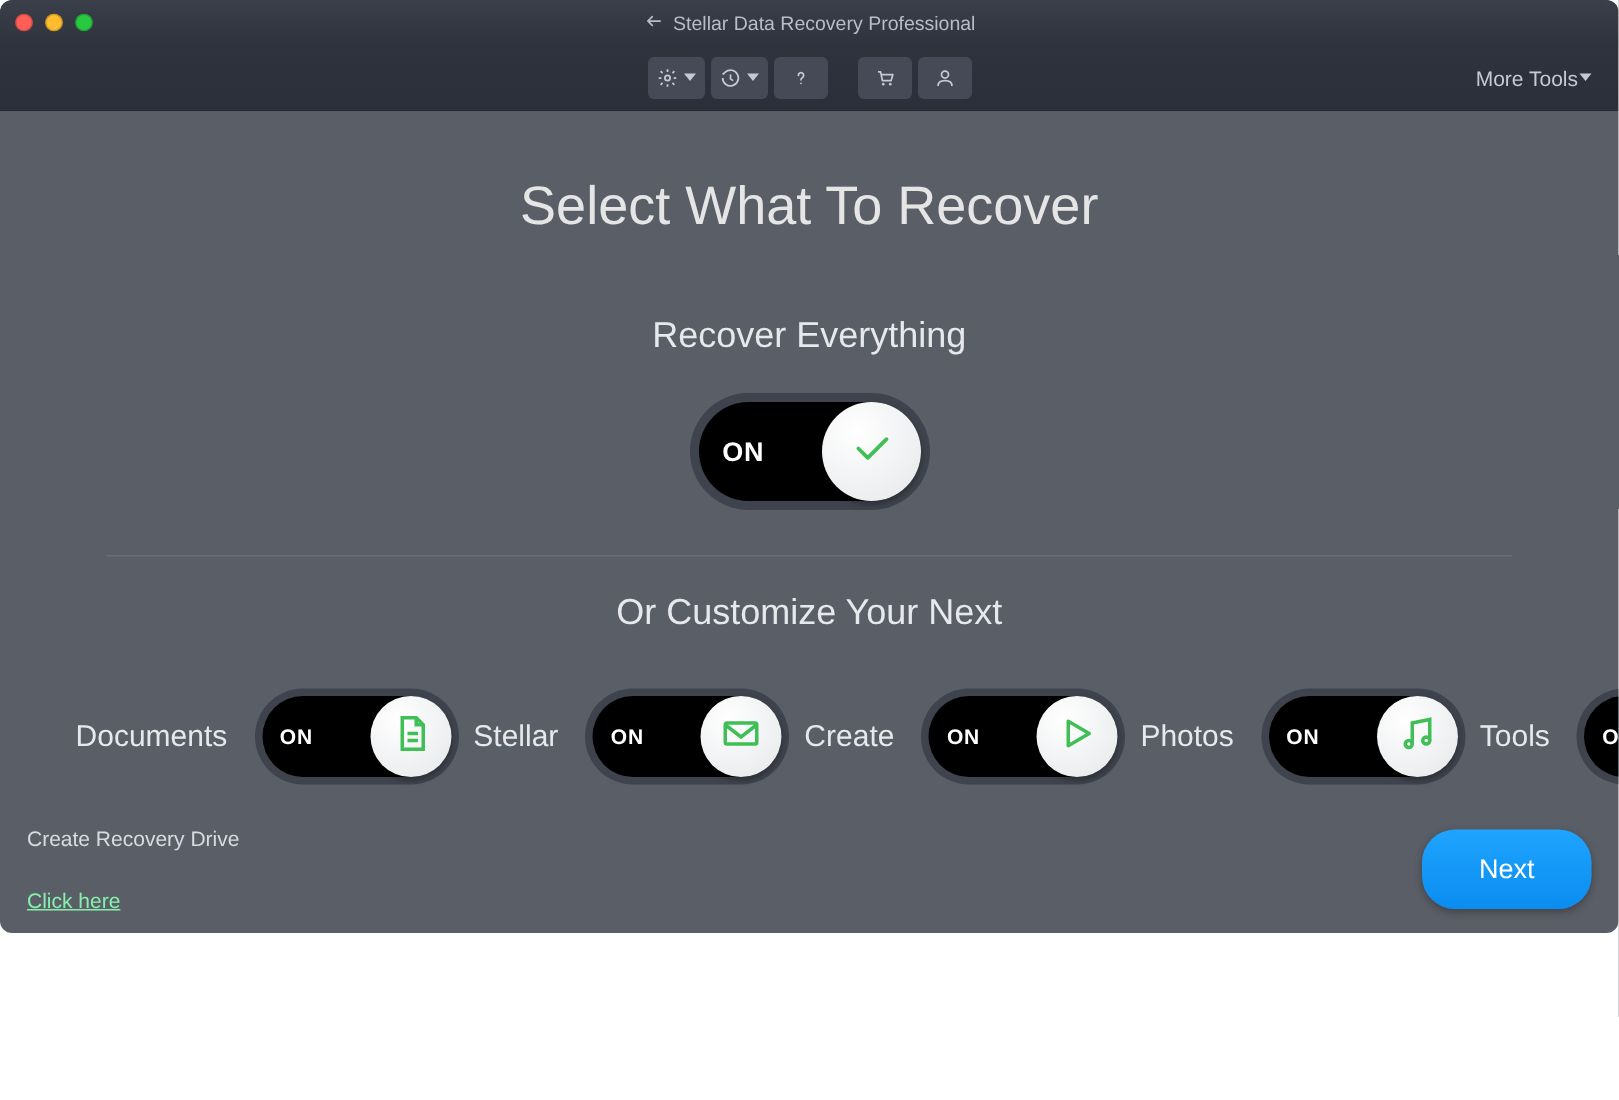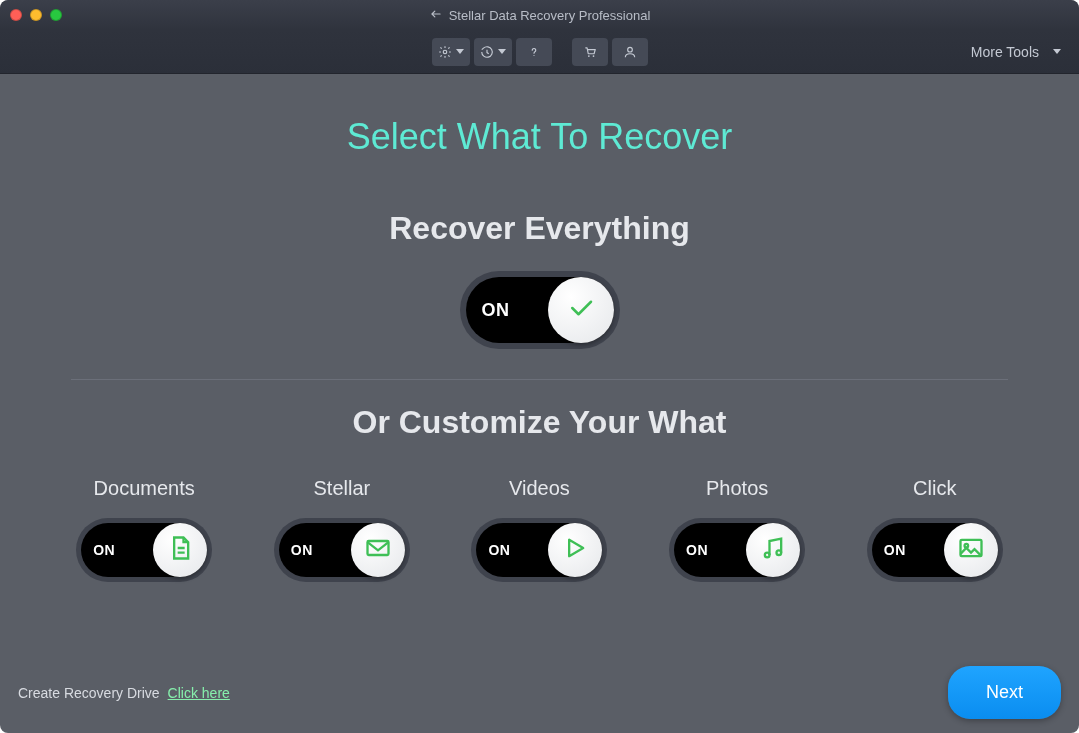--- a/index.html
+++ b/index.html
@@ -1,18 +1,18 @@
 <!DOCTYPE html>
 <html><head>
 <meta charset="utf-8">
 <style>
   * { box-sizing: border-box; margin: 0; padding: 0; }
   html, body { width: 1079px; height: 733px; font-family: -apple-system, "Helvetica Neue", Arial, sans-serif; background: #fff; }
   .window {
-    width: 1079px; height: 733px;
+    width: 1079px; height: 622px;
     background: #5a5e66;
     border-radius: 8px;
     overflow: hidden;
     position: relative;
     color: #e5e7eb;
   }
   
   .title-bar {
     height: 30px;
     background: linear-gradient(#3b3f4a, #2f333d);
@@ -50,39 +50,39 @@
     color: #c4c9d3;
     margin: 0 1px;
     cursor: pointer;
     font-size: 13px;
     padding: 0 6px;
     gap: 4px;
   }
   .tb-btn svg { display: block; }
   .tb-right {
     position: absolute; right: 18px; top: 0; bottom: 0;
-    display: flex; align-items: center; gap: 14px;
+    display: flex; align-items: center; gap: 1px;
     color: #c4c9d3; font-size: 14px;
     cursor: pointer;
   }
   .caret-down {
     width: 0; height: 0; border-left: 4px solid transparent;
     border-right: 4px solid transparent; border-top: 5px solid #c4c9d3;
     display: inline-block; vertical-align: middle;
   }
   
   .content { padding: 0 30px; }
   .page-title {
-    text-align: center; color: #5eead4;
+    text-align: center; color: #e5e5e5;
     font-size: 36px; font-weight: 400;
     margin-top: 42px;
   }
   .section-title {
     text-align: center; color: #e6e8ec;
-    font-size: 32px; font-weight: 700;
+    font-size: 24px; font-weight: 400;
     margin-top: 52px;
   }
   .divider {
     height: 1px; background: #6b6f79;
     width: 92%; margin: 30px auto 24px;
   }
 
   
   .toggle-wrap { display: flex; align-items: center; justify-content: center; margin-top: 24px; }
   .toggle, .toggle-sm {
@@ -117,40 +117,40 @@
   .toggle.big .knob { width: 66px; height: 66px; right: 0px; }
   .toggle.big .knob svg { width: 30px; height: 30px; }
 
   
   .cats {
     display: flex; justify-content: space-between;
     width: 96%; margin: 36px auto 0;
     gap: 10px;
   }
   .cat {
-    display: flex; flex-direction: column; align-items: center; gap: 18px;
+    display: flex; align-items: center; gap: 18px;
     flex: 1;
   }
   .cat-label { color: #e6e8ec; font-size: 20px; }
   .toggle.small {
     width: 136px; height: 64px;
     padding: 5px;
     background: #3f434d;
   }
   .toggle.small .toggle-label { font-size: 14px; margin-left: 12px; }
   .toggle.small .knob { width: 54px; height: 54px; right: 0px; }
   .toggle.small .knob svg { width: 28px; height: 28px; }
 
   
   .footer {
     position: absolute; left: 18px; bottom: 14px; right: 18px;
     display: flex; align-items: center; justify-content: space-between;
     font-size: 14px;
   }
-  .footer-left { display: flex; gap: 8px; align-items: baseline; color: #d8dbe1; }
+  .footer-left { display: flex; gap: 25px; align-items: baseline; color: #d8dbe1; flex-direction: column; }
   .link { color: #86efac; text-decoration: underline; cursor: pointer; }
   .next-btn {
     background: linear-gradient(#1fa4ff, #0a8df0);
     color: #fff; font-size: 18px;
     padding: 16px 38px;
     border-radius: 22px;
     cursor: pointer;
     box-shadow: 0 2px 6px rgba(0,0,0,.3);
   }
 
@@ -247,21 +247,21 @@
                   <path d="M5 12l5 5L20 7" class="icon-stroke" stroke-width="3" stroke-linecap="round" stroke-linejoin="round"></path>
                 </svg>
             </span>
           </div>
         </div>
       </div>
     </div>
 
     <div class="divider"></div>
 
-    <h2 class="section-title" style="margin-top:0">Or Customize Your What</h2>
+    <h2 class="section-title" style="margin-top:0">Or Customize Your Next</h2>
 
     <div class="cats">
 
       <div class="cat">
         <div class="cat-label">Documents</div>
         <div class="toggle small">
           <div class="toggle-track">
             <span class="toggle-label">ON</span>
             <div class="knob">
               <span>
@@ -287,21 +287,21 @@
                     <rect class="icon-stroke" x="3" y="6" width="18" height="12" rx="1"></rect>
                     <path class="icon-stroke" d="M3 7l9 7 9-7"></path>
                   </svg>
               </span>
             </div>
           </div>
         </div>
       </div>
 
       <div class="cat">
-        <div class="cat-label">Videos</div>
+        <div class="cat-label">Create</div>
         <div class="toggle small">
           <div class="toggle-track">
             <span class="toggle-label">ON</span>
             <div class="knob">
               <span>
                 <svg viewBox="0 0 24 24">
                     <path class="icon-stroke" d="M7 5v14l12-7z" stroke-linejoin="round"></path>
                   </svg>
               </span>
             </div>
@@ -321,21 +321,21 @@
                     <circle class="icon-stroke" cx="7" cy="18" r="2"></circle>
                     <circle class="icon-stroke" cx="17" cy="16" r="2"></circle>
                   </svg>
               </span>
             </div>
           </div>
         </div>
       </div>
 
       <div class="cat">
-        <div class="cat-label">Click</div>
+        <div class="cat-label">Tools</div>
         <div class="toggle small">
           <div class="toggle-track">
             <span class="toggle-label">ON</span>
             <div class="knob">
               <span>
                 <svg viewBox="0 0 24 24">
                     <rect class="icon-stroke" x="3" y="5" width="18" height="14" rx="1"></rect>
                     <circle class="icon-stroke" cx="8" cy="10" r="1.5"></circle>
                     <path class="icon-stroke" d="M3 17l5-5 4 4 3-3 6 6"></path>
                   </svg>

